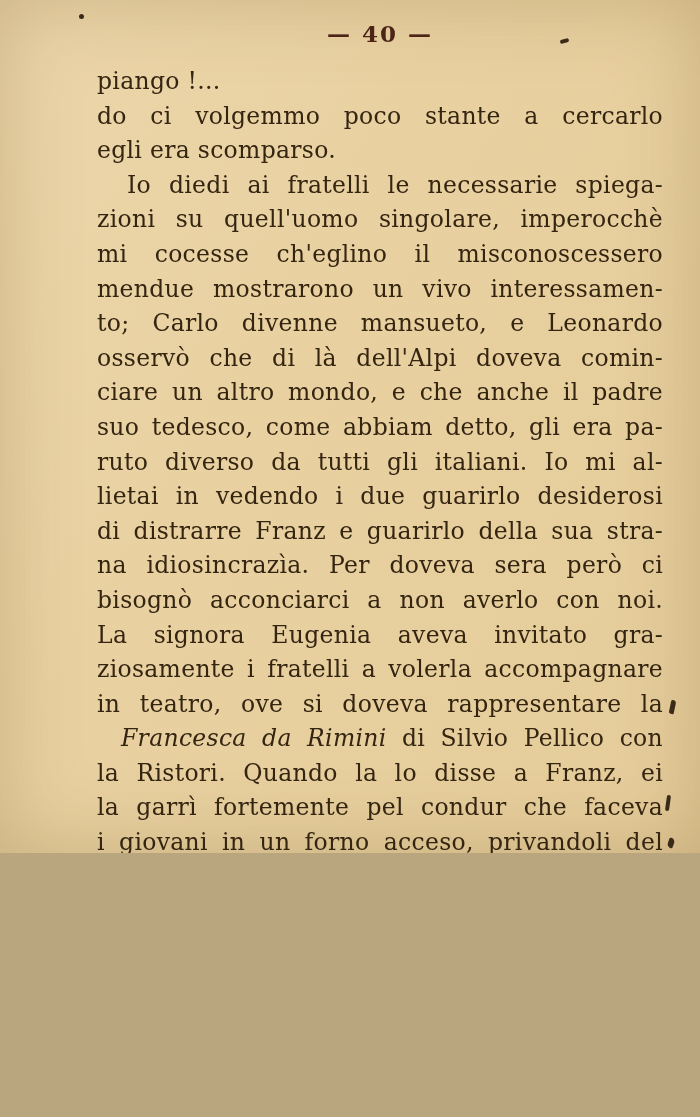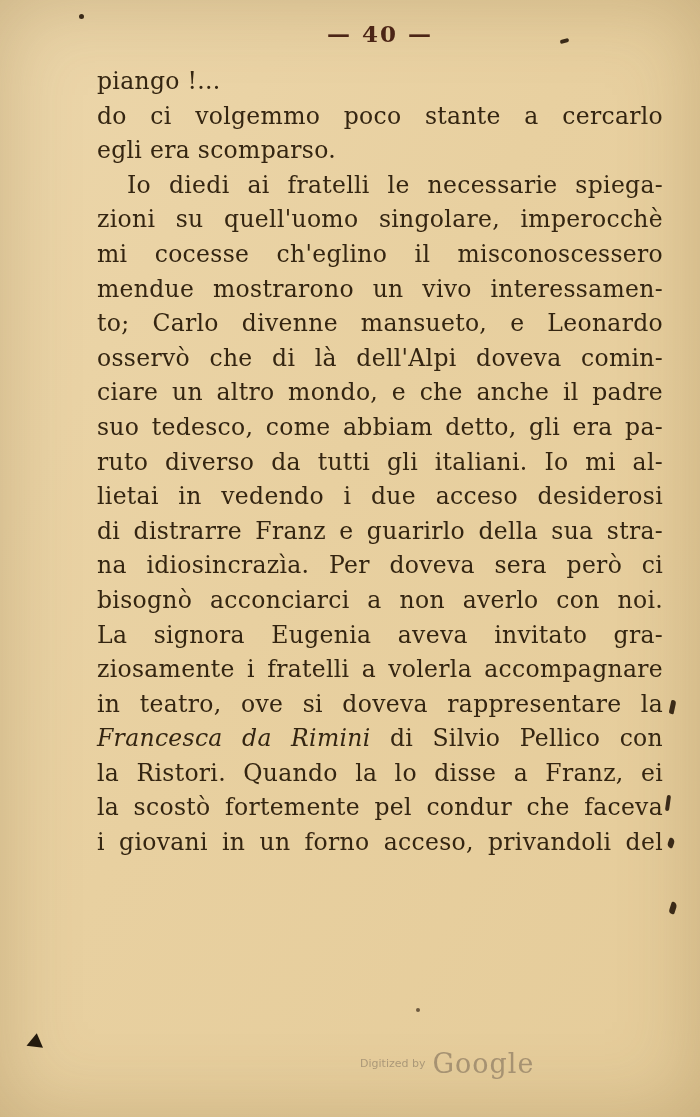--- a/index.html
+++ b/index.html
@@ -3,21 +3,21 @@
 <meta charset="utf-8">
 <style>
   html, body {
     margin: 0;
     padding: 0;
     background: #b9a57e;
   }
   #page {
     position: relative;
     width: 700px;
-    height: 1117px;
+    height: 853px;
     margin: 0 auto;
     background: #e9d2a4;
     background-image: linear-gradient(120deg, #ecd6aa 0%, #e8d0a0 45%, #e5cc9a 100%);
     box-shadow: inset 0 0 80px rgba(120, 90, 40, 0.28);
     overflow: hidden;
     font-family: "DejaVu Serif", "Liberation Serif", serif;
     color: #342511;
   }
   #page-number {
     position: absolute;
@@ -44,21 +44,21 @@
     text-align: justify;
     text-align-last: justify;
     white-space: normal;
   }
   .line.end {
     text-align-last: left;
   }
   .line.indent {
     text-indent: 30px;
   }
-  .italic { font-style: italic; }
+  .italic { font-style: italic; margin-left: 24px; }
 
   
   #footer {
     position: absolute;
     top: 1048px;
     left: 360px;
     display: flex;
     align-items: center;
     gap: 7px;
     user-select: none;
@@ -117,30 +117,30 @@
       <div class="paragraph">
         <div class="line indent"><span>Io diedi ai fratelli le necessarie spiega-</span></div>
         <div class="line"><span>zioni su quell'uomo singolare, imperocchè</span></div>
         <div class="line"><span>mi cocesse ch'eglino il misconoscessero</span></div>
         <div class="line"><span>mendue mostrarono un vivo interessamen-</span></div>
         <div class="line"><span>to; Carlo divenne mansueto, e Leonardo</span></div>
         <div class="line"><span>osservò che di là dell'Alpi doveva comin-</span></div>
         <div class="line"><span>ciare un altro mondo, e che anche il padre</span></div>
         <div class="line"><span>suo tedesco, come abbiam detto, gli era pa-</span></div>
         <div class="line"><span>ruto diverso da tutti gli italiani. Io mi al-</span></div>
-        <div class="line"><span>lietai in vedendo i due acceso desiderosi</span></div>
+        <div class="line"><span>lietai in vedendo i due guarirlo desiderosi</span></div>
         <div class="line"><span>di distrarre Franz e guarirlo della sua stra-</span></div>
         <div class="line"><span>na idiosincrazìa. Per doveva sera però ci</span></div>
         <div class="line"><span>bisognò acconciarci a non averlo con noi.</span></div>
         <div class="line"><span>La signora Eugenia aveva invitato gra-</span></div>
         <div class="line"><span>ziosamente i fratelli a volerla accompagnare</span></div>
         <div class="line"><span>in teatro, ove si doveva rappresentare la</span></div>
         <div class="line"><span class="italic">Francesca da Rimini</span><span> di Silvio Pellico con</span></div>
         <div class="line"><span>la Ristori. Quando la lo disse a Franz, ei</span></div>
-        <div class="line"><span>la scostò fortemente pel condur che faceva</span></div>
+        <div class="line"><span>la garrì fortemente pel condur che faceva</span></div>
         <div class="line"><span>i giovani in un forno acceso, privandoli del</span></div>
       </div>
     </div>
 
   <div id="footer">
     <span id="digitized-by">Digitized by</span>
     <span id="google-logo">Google</span>
   </div>
 
   <div class="ink dot-top-left"></div>

